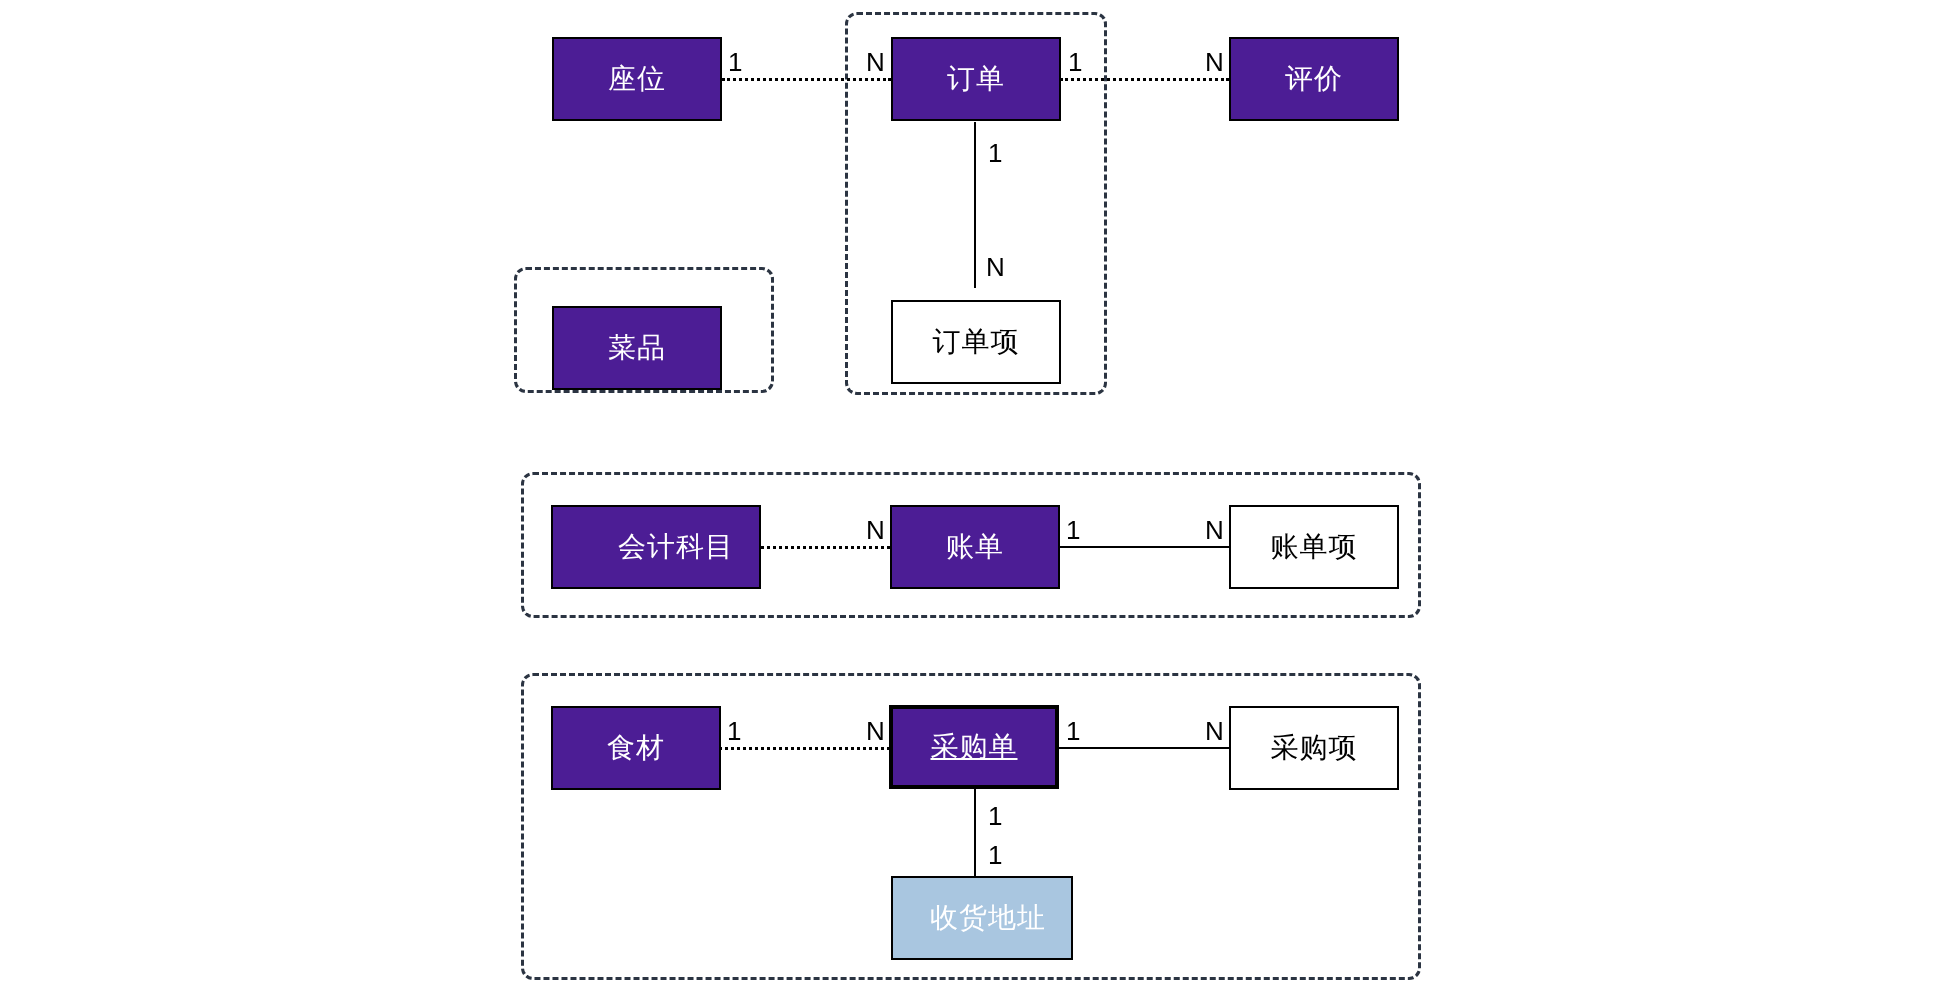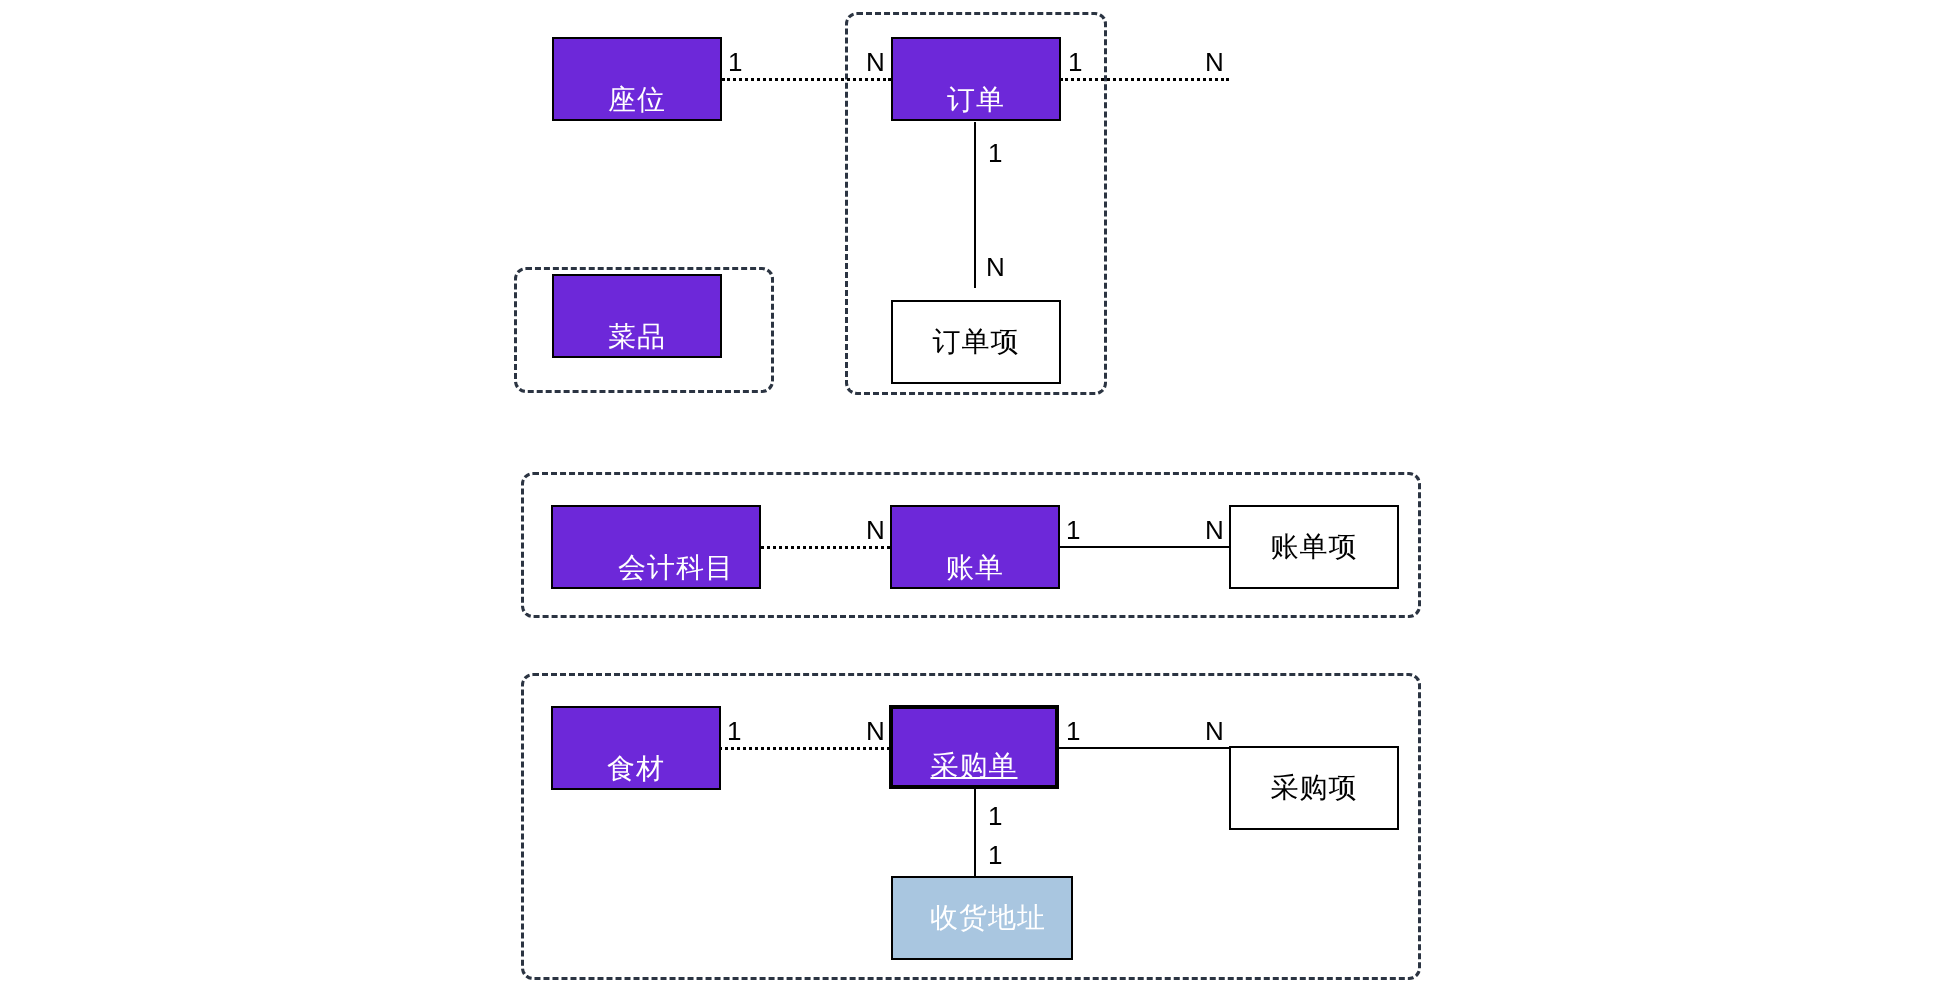--- a/index.html
+++ b/index.html
@@ -68,36 +68,36 @@
     width: 166px;
     height: 80px;
     border: 2px solid #000000;
     display: flex;
     align-items: center;
     justify-content: center;
     box-sizing: content-box;
     font-size: 28px;
     letter-spacing: 1px;
   }
-  .entity.dark  { background: #6d28d9; color: #ffffff; align-items: flex-end; }
+  .entity.dark  { background: #4c1d95; color: #ffffff; }
   .entity.item  { background: #ffffff; color: #000000; }
   .entity.addr  { background: #a9c6e0; color: #ffffff; padding-left: 12px; }
   .entity.thick { border-width: 4px; width: 162px; height: 76px; }
 
   #e-seat             { left: 552px;  top: 37px;  }
   #e-order            { left: 891px;  top: 37px;  }
   #e-review           { left: 1229px; top: 37px;  }
-  #e-dish             { left: 552px;  top: 274px; }
+  #e-dish             { left: 552px;  top: 306px; }
   #e-order-item       { left: 891px;  top: 300px; }
   #e-account-subject  { left: 551px;  top: 505px; padding-left: 40px; }
   #e-bill             { left: 890px;  top: 505px; }
   #e-bill-item        { left: 1229px; top: 505px; }
   #e-ingredient       { left: 551px;  top: 706px; }
   #e-purchase-order   { left: 889px;  top: 705px; text-decoration: underline; }
-  #e-purchase-item    { left: 1229px; top: 706px; margin-top: 40px; }
+  #e-purchase-item    { left: 1229px; top: 706px; }
   #e-delivery-address { left: 891px;  top: 876px; }
 </style>
 </head>
 <body>
 
 <div class="canvas">
 
   <div class="group" id="g-order"></div>
   <div class="group" id="g-dish"></div>
   <div class="group" id="g-bill"></div>
@@ -128,20 +128,23 @@
   <span class="card" id="m-po-poitem-n">N</span>
   <span class="card" id="m-po-address-1a">1</span>
   <span class="card" id="m-po-address-1b">1</span>
 
   <div class="entity dark" id="e-seat">
     <span>座位</span>
   </div>
   <div class="entity dark" id="e-order">
     <span>订单</span>
   </div>
+  <div class="entity dark" id="e-review">
+    <span>评价</span>
+  </div>
   <div class="entity dark" id="e-dish">
     <span>菜品</span>
   </div>
   <div class="entity item" id="e-order-item">
     <span>订单项</span>
   </div>
   <div class="entity dark" id="e-account-subject">
     <span>会计科目</span>
   </div>
   <div class="entity dark" id="e-bill">

